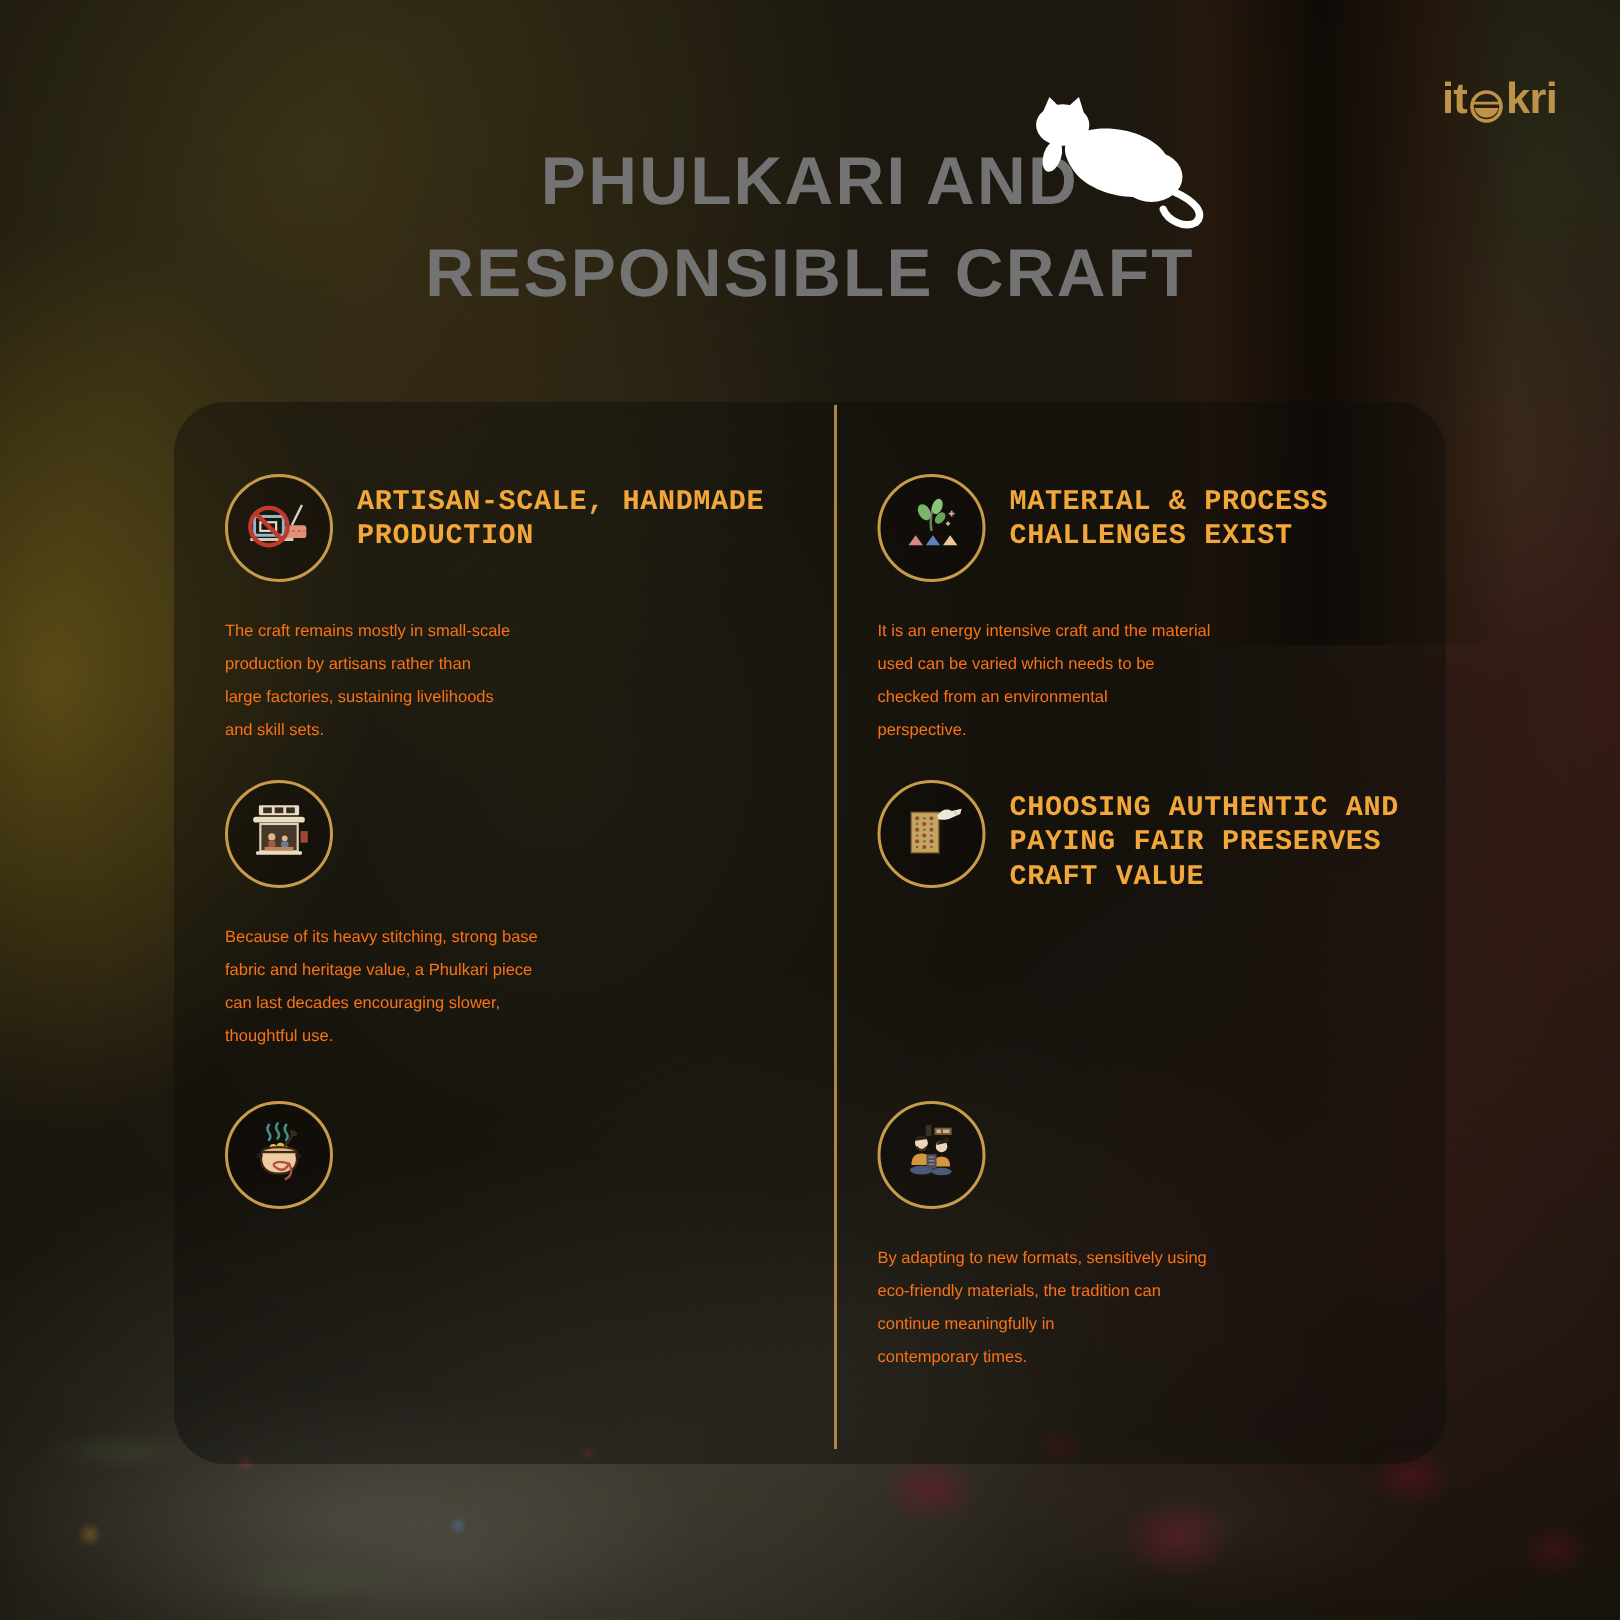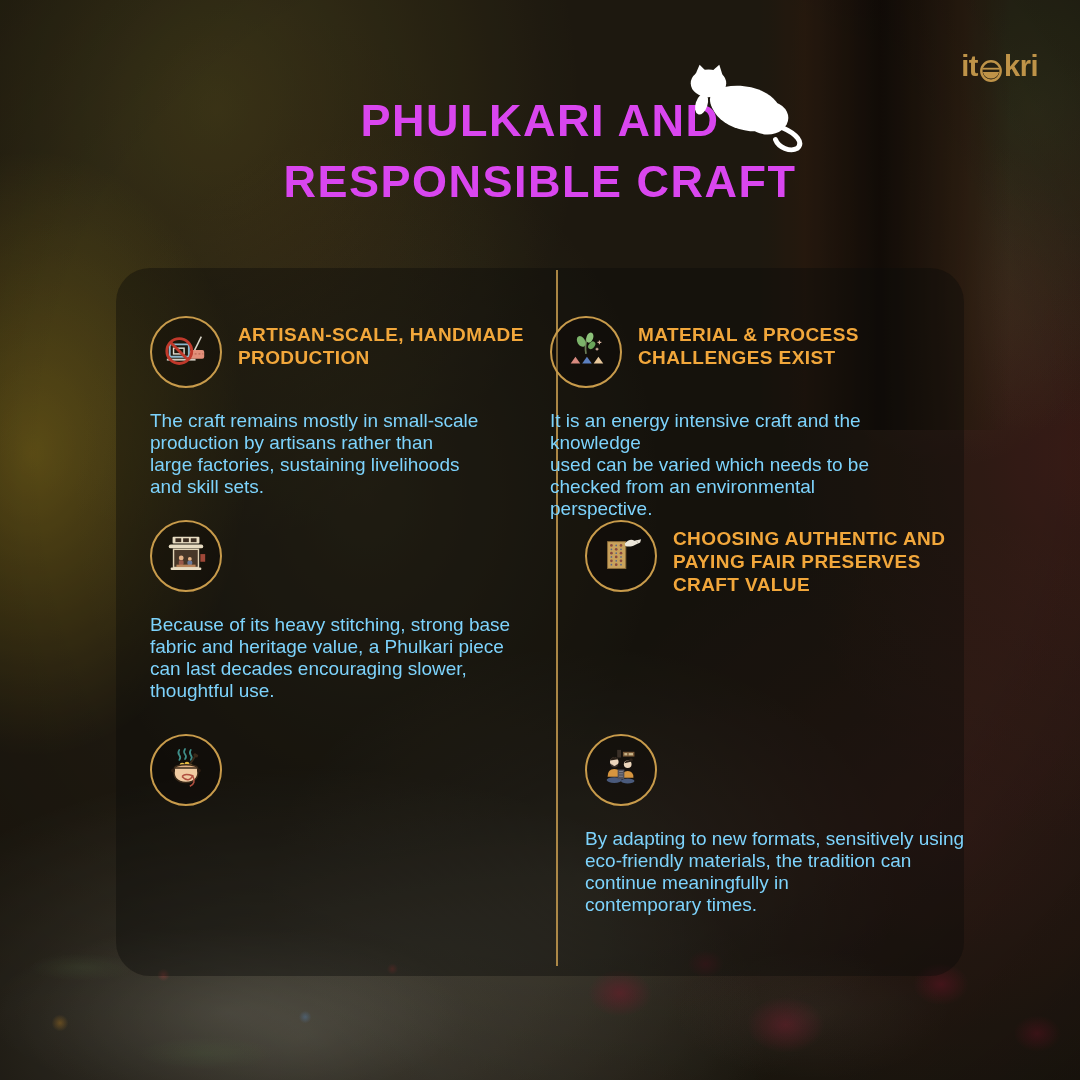--- a/index.html
+++ b/index.html
@@ -45,39 +45,39 @@
       radial-gradient(900px 900px at 50% 42%, rgba(0,0,0,0) 55%, rgba(0,0,0,0.30) 100%),
       rgba(12,9,6,0.20);}
 
   
   .panel{position:absolute;left:116px;top:268px;width:848px;height:708px;
     border-radius:34px;background:rgba(13,11,9,0.42);}
   .divider{position:absolute;left:556px;top:270px;width:2px;height:696px;
     background:#c49a4f;opacity:.85;}
 
   .title{position:absolute;left:0;right:0;top:90px;text-align:center;
-    color:#d946ef;font-weight:bold;font-size:45px;line-height:61px;
+    color:#737373;font-weight:bold;font-size:45px;line-height:61px;
     letter-spacing:1.5px;text-transform:uppercase;}
   .cat{position:absolute;left:672px;top:62px;width:138px;height:92px;}
   .logo{position:absolute;right:42px;top:50px;color:#BE9348;font-weight:bold;
     font-size:29px;letter-spacing:-0.5px;display:flex;align-items:flex-end;}
   .logo svg{margin:4px 1px 0 1px;}
 
   
   .card{position:absolute;width:402px;}
-  .c1{left:150px;top:316px}.c2{left:550px;top:316px}
+  .c1{left:150px;top:316px}.c2{left:585px;top:316px}
   .c3{left:150px;top:520px}.c4{left:585px;top:520px}
   .c5{left:150px;top:734px}.c6{left:585px;top:734px}
   .card-head{display:flex;gap:16px;align-items:flex-start;}
   .icon-circle{width:72px;height:72px;border:2px solid #C89B4B;border-radius:50%;
     flex:0 0 auto;display:flex;align-items:center;justify-content:center;
     background:rgba(5,4,3,0.30);box-sizing:border-box;}
   .heading{margin-top:7px;color:#F2A73B;font-weight:bold;font-size:19px;
-    line-height:23px;letter-spacing:0.4px;white-space:pre-line;text-transform:uppercase;}
-  .body{margin-top:22px;color:#7dd3fc;font-size:19px;line-height:22px;
+    line-height:23px;letter-spacing:0.4px;white-space:pre-line;text-transform:uppercase;font-family:Liberation Mono, monospace;}
+  .body{margin-top:22px;color:#f97316;font-size:11px;line-height:22px;
     white-space:pre-line;}
 </style>
 </head>
 <body>
 
 <div class="canvas">
   <div class="bg"></div>
   <div class="door"></div>
   <div class="flowers-left"></div>
   <div class="flowers-right"></div>
@@ -146,21 +146,21 @@
           <ellipse cx="30" cy="17" rx="3" ry="4.5" fill="#6aa35a" transform="rotate(40 30 17)"></ellipse>
           <path d="M36 14 h4 M38 12 v4 M34 21 h3 M35.5 19.5 v3" stroke="#d8b2a0" stroke-width="1.2"></path>
           <polygon points="8,36 13,29 18,36" fill="#d8897f"></polygon>
           <polygon points="20,36 25,29 30,36" fill="#5b7fc0"></polygon>
           <polygon points="32,36 37,29 42,36" fill="#e8c79b"></polygon>
         </svg>
       </div>
       <div class="heading">MATERIAL &amp; PROCESS
 CHALLENGES EXIST</div>
     </div>
-    <div class="body">It is an energy intensive craft and the knowledge
+    <div class="body">It is an energy intensive craft and the material
 used can be varied which needs to be
 checked from an environmental
 perspective.</div>
   </div>
 
   <div class="card c3">
     <div class="card-head">
       <div class="icon-circle">
         <svg width="46" height="46" viewBox="0 0 48 48">
           <rect x="10" y="4" width="28" height="7" rx="1" fill="#e8dcc2"></rect>

